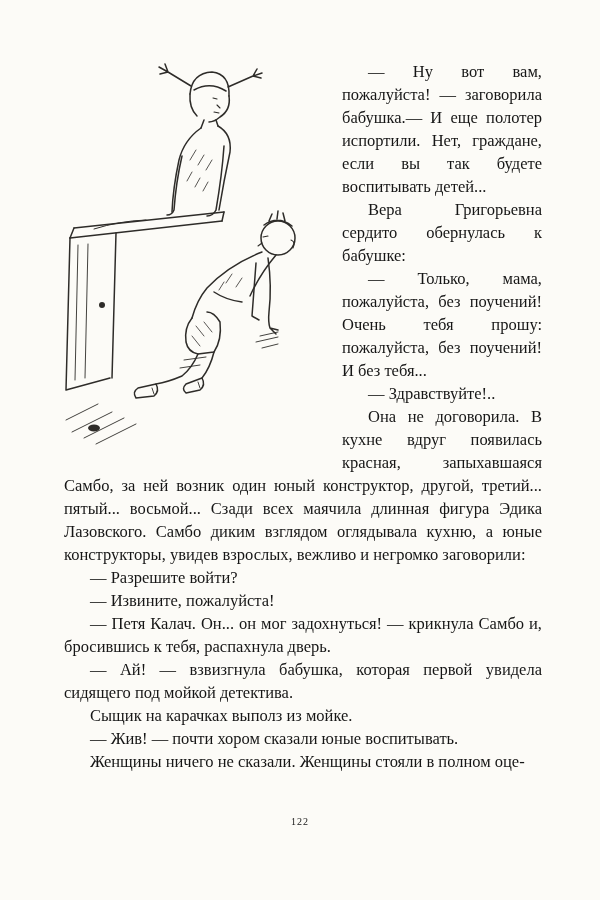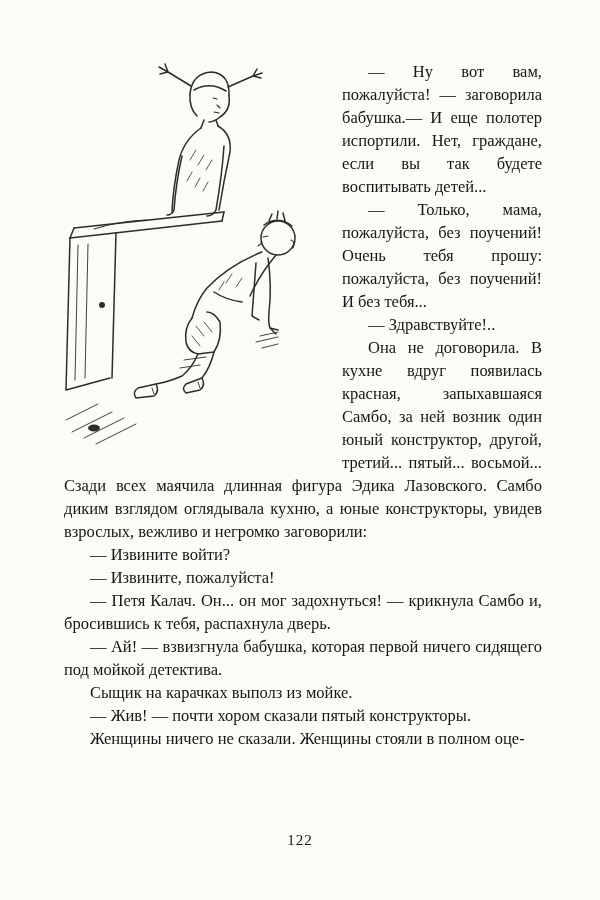--- a/index.html
+++ b/index.html
@@ -30,23 +30,22 @@
     height: 392px;
     margin: 0 10px 4px 0;
   }
   .illus svg { width: 100%; height: 100%; display: block; }
   p.para { margin: 0; text-indent: 26px; }
   .pagenum {
     position: absolute;
     left: 0; right: 0;
     top: 816px;
     text-align: center;
-    font-size: 15px;
+    font-size: 10px;
     letter-spacing: 1px;
-    margin-top: 16px;
   }
 </style>
 </head>
 <body>
 
 <div class="page">
   <div class="content">
 
     <div class="illus">
       <svg viewBox="0 0 268 392">
@@ -113,27 +112,28 @@
             <path d="M120,300 l22,-3 M116,308 l20,-3"></path>
             <path d="M2,360 L34,344 M8,372 L48,352 M20,378 L60,358 M32,384 L72,364"></path>
             <ellipse cx="30" cy="368" rx="6" ry="3.5" fill="#2e2c29" stroke="none"></ellipse>
           </g>
 
         </g>
       </svg>
     </div>
 
     <p class="para">— Ну вот вам, пожалуйста! — заговорила бабушка.— И еще полотер испортили. Нет, граждане, если вы так будете воспитывать детей...</p>
+    <p class="para">Вера Григорьевна сердито обернулась к бабушке:</p>
     <p class="para">— Только, мама, пожалуйста, без поучений! Очень тебя прошу: пожалуйста, без поучений! И без тебя...</p>
     <p class="para">— Здравствуйте!..</p>
     <p class="para">Она не договорила. В кухне вдруг появилась красная, запыхавшаяся Самбо, за ней возник один юный конструктор, другой, третий... пятый... восьмой... Сзади всех маячила длинная фигура Эдика Лазовского. Самбо диким взглядом оглядывала кухню, а юные конструкторы, увидев взрослых, вежливо и негромко заговорили:</p>
-    <p class="para">— Извините войти?</p>
+    <p class="para">— Разрешите войти?</p>
     <p class="para">— Извините, пожалуйста!</p>
     <p class="para">— Петя Калач. Он... он мог задохнуться! — крикнула Самбо и, бросившись к тебя, распахнула дверь.</p>
-    <p class="para">— Ай! — взвизгнула бабушка, которая первой ничего сидящего под мойкой детектива.</p>
+    <p class="para">— Ай! — взвизгнула бабушка, которая первой увидела сидящего под мойкой детектива.</p>
     <p class="para">Сыщик на карачках выполз из мойке.</p>
-    <p class="para">— Жив! — почти хором сказали пятый конструкторы.</p>
+    <p class="para">— Жив! — почти хором сказали юные воспитывать.</p>
     <p class="para">Женщины ничего не сказали. Женщины стояли в полном оце-</p>
 
   </div>
 
   <div class="pagenum">122</div>
 </div>
 
 </body></html>

